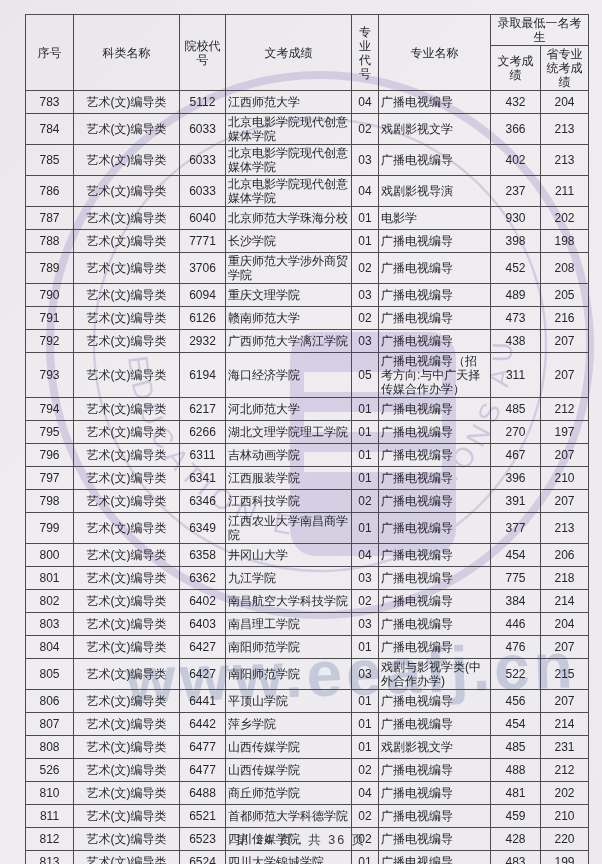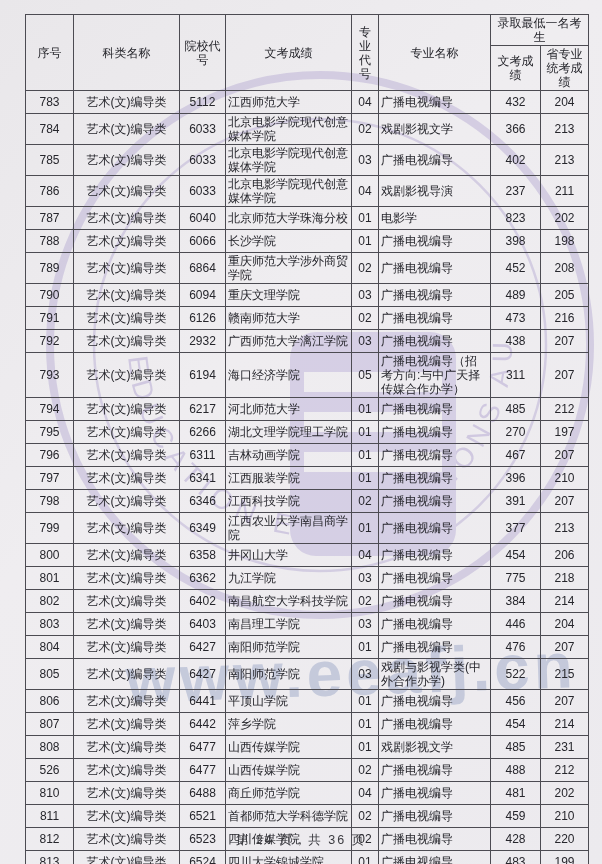--- a/index.html
+++ b/index.html
@@ -134,37 +134,37 @@
           <td class="c6">237</td>
           <td class="c7">211</td>
         </tr>
         <tr>
           <td class="c0">787</td>
           <td class="c1">艺术(文)编导类</td>
           <td class="c2">6040</td>
           <td class="c3">北京师范大学珠海分校</td>
           <td class="c4">01</td>
           <td class="c5">电影学</td>
-          <td class="c6">823</td>
+          <td class="c6">930</td>
           <td class="c7">202</td>
         </tr>
         <tr>
           <td class="c0">788</td>
           <td class="c1">艺术(文)编导类</td>
-          <td class="c2">6066</td>
+          <td class="c2">7771</td>
           <td class="c3">长沙学院</td>
           <td class="c4">01</td>
           <td class="c5">广播电视编导</td>
           <td class="c6">398</td>
           <td class="c7">198</td>
         </tr>
         <tr>
           <td class="c0">789</td>
           <td class="c1">艺术(文)编导类</td>
-          <td class="c2">6864</td>
+          <td class="c2">3706</td>
           <td class="c3">重庆师范大学涉外商贸学院</td>
           <td class="c4">02</td>
           <td class="c5">广播电视编导</td>
           <td class="c6">452</td>
           <td class="c7">208</td>
         </tr>
         <tr>
           <td class="c0">790</td>
           <td class="c1">艺术(文)编导类</td>
           <td class="c2">6094</td>

